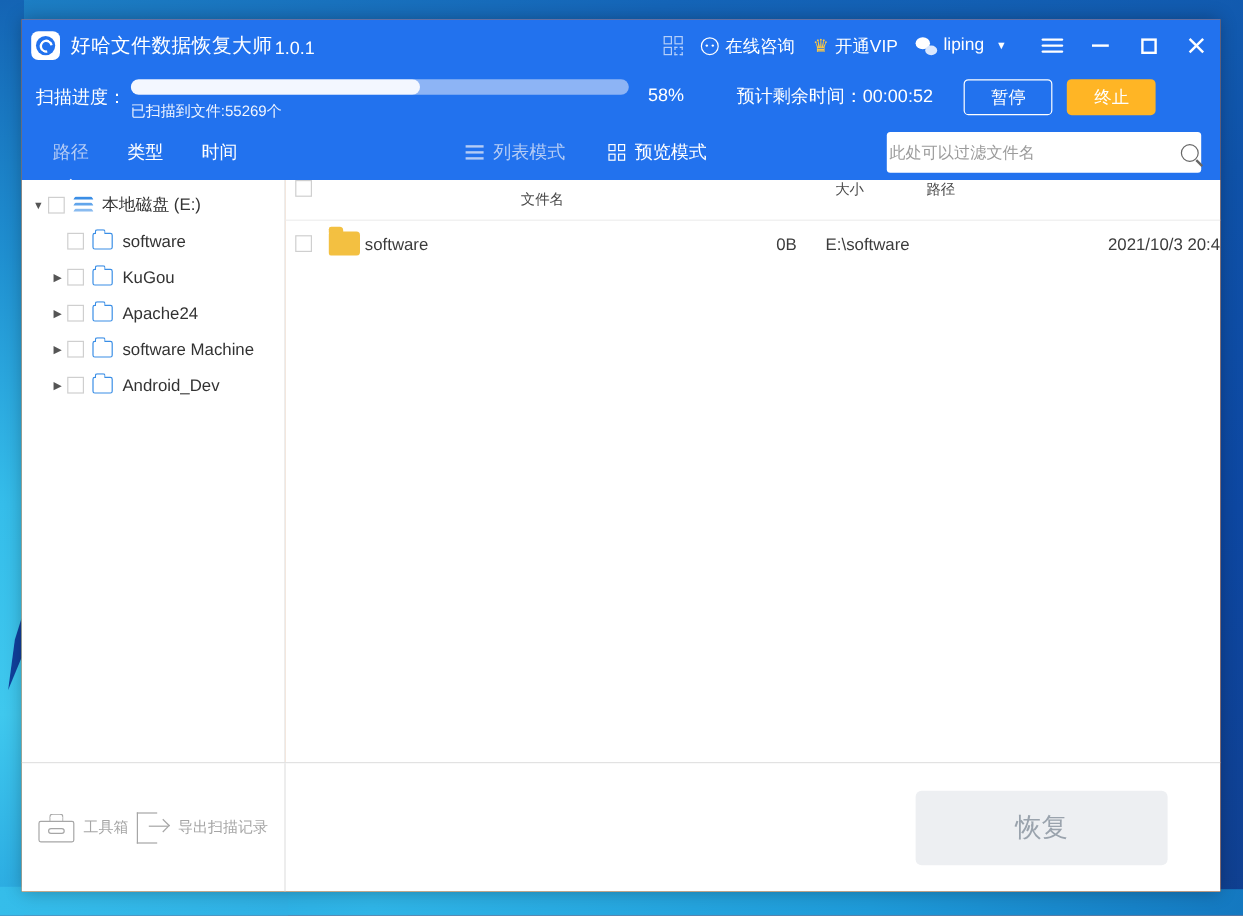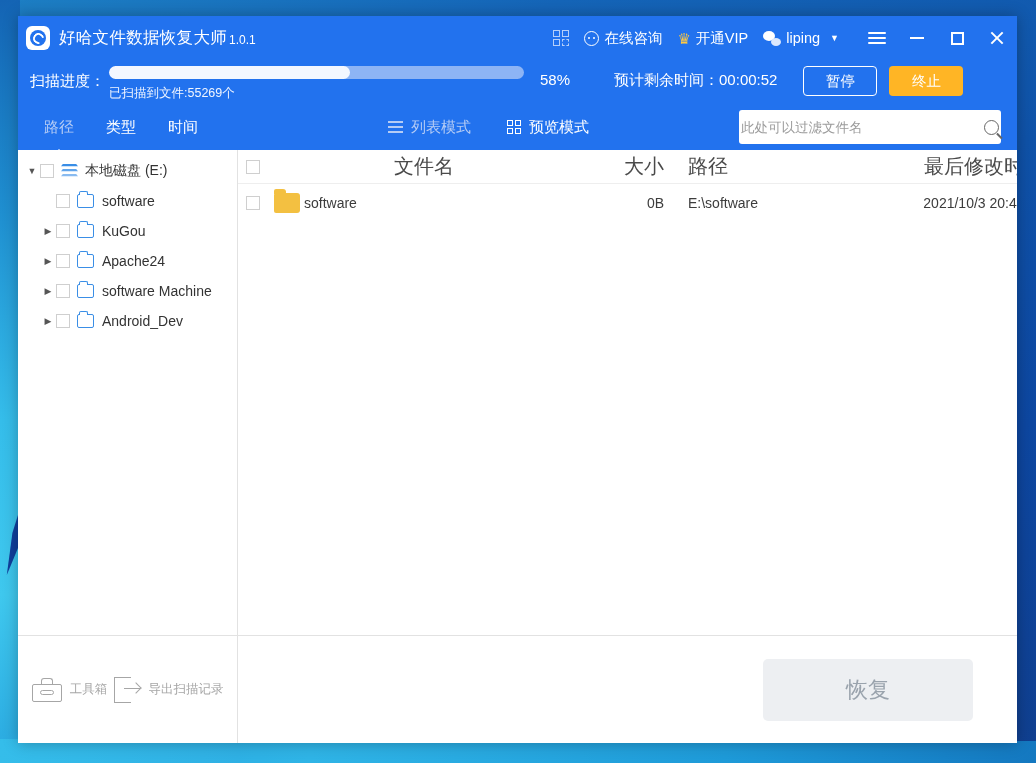--- a/index.html
+++ b/index.html
@@ -49,21 +49,21 @@
   .logo-glyph {
     width: 16px; height: 16px; border-radius: 50%;
     background: #2272ee; position: relative;
     display: flex; align-items: center; justify-content: center;
   }
   .logo-glyph:after {
     content: ""; width: 7px; height: 7px; border-radius: 50%;
     border: 2px solid #fff; border-right-color: transparent; transform: rotate(35deg);
   }
   .app-title { font-size: 16.5px; margin-left: 9px; letter-spacing: .3px; }
-  .app-ver { font-size: 12px; margin-left: 2px; position: relative; top: 2px; }
+  .app-ver { font-size: 15px; margin-left: 2px; position: relative; top: 2px; }
 
   .title-spacer { flex: 1 1 auto; }
 
   .hdr-item { display: flex; align-items: center; gap: 5px; font-size: 14.5px; cursor: pointer; }
   .hdr-item + .hdr-item { margin-left: 15px; }
 
   .qr-icon { display: grid; grid-template-columns: 7px 7px; grid-template-rows: 7px 7px; gap: 2px; opacity: .85; }
   .qr-icon i { border: 1.5px solid #cfe0fb; display: block; }
   .qr-icon i:nth-child(4) { border-style: dashed; }
 
@@ -190,22 +190,23 @@
     border: 1.4px solid #3a8ee6; border-radius: 2px;
   }
   .folder-o:before {
     content: ""; position: absolute; left: 1px; top: -4px; width: 7px; height: 3px;
     border: 1.4px solid #3a8ee6; border-bottom: none; border-radius: 2px 2px 0 0; background: #fff;
   }
   .indent-1 { padding-left: 22px; }
 
   .content { flex: 1 1 auto; display: flex; flex-direction: column; min-width: 0; background: #fff; }
   .tbl-head {
-    display: flex; align-items: center; height: 34px; font-size: 20px; color: #4a4a4a;
+    display: flex; height: 34px; font-size: 12px; color: #4a4a4a;
     border-bottom: 1px solid #eee;
+    gap: 28px;
   }
   .tbl-row {
     display: flex; align-items: center; height: 38px; font-size: 14px; color: #3c3c3c; cursor: pointer;
   }
   .c-check { width: 36px; flex: 0 0 36px; display: flex; justify-content: center; }
   .c-name { width: 300px; flex: 0 0 300px; display: flex; align-items: center; }
   .c-name.head { justify-content: center; }
   .c-size { width: 100px; flex: 0 0 100px; text-align: right; padding-right: 10px; }
   .c-path { width: 180px; flex: 0 0 180px; padding-left: 14px; }
   .c-time { width: 190px; flex: 0 0 190px; text-align: right; }

